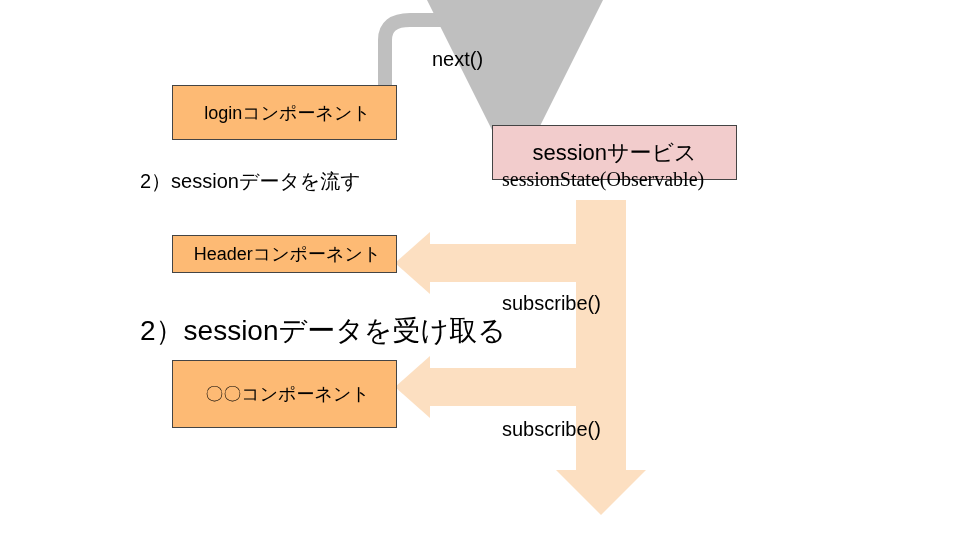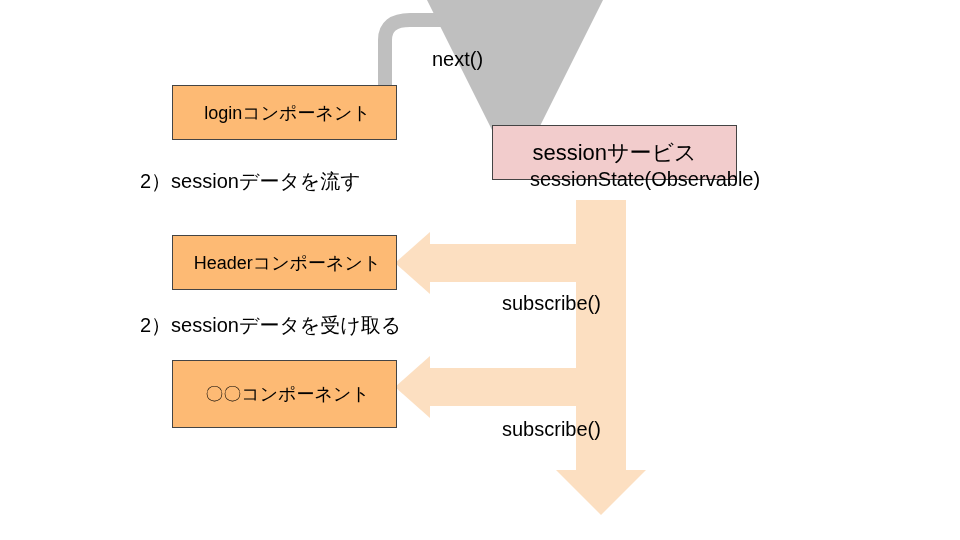--- a/index.html
+++ b/index.html
@@ -70,31 +70,31 @@
 </svg>
 
 <div class="box blue" style="left:172px; top:85px;  width:225px; height:55px;">
   <span>loginコンポーネント</span>
 </div>
 
 <div class="box pink" style="left:492px; top:85px;  width:245px; height:55px;margin-top:40px;">
   <span>sessionサービス</span>
 </div>
 
-<div class="box blue" style="left:172px; top:235px; width:225px; height:55px;">
+<div class="box blue" style="left:172px; top:235px; width:225px; height:38px;">
   <span>Headerコンポーネント</span>
 </div>
 
 <div class="box blue" style="left:172px; top:360px; width:225px; height:68px;">
   <span>〇〇コンポーネント</span>
 </div>
 
 <div class="label" style="left:432px; top:48px;">next()</div>
 
 <div class="label" style="left:140px; top:168px; font-size:20px;">2）sessionデータを流す</div>
 
-<div class="label" style="left:530px; top:168px;">sessionState(Observable)</div>
+<div class="label" style="left:502px; top:168px;font-family:Liberation Serif, serif;">sessionState(Observable)</div>
 
-<div class="label" style="left:140px; top:312px; font-size:20px;">2）sessionデータを受け取る</div>
+<div class="label" style="left:140px; top:312px; font-size:28px;">2）sessionデータを受け取る</div>
 
 <div class="label" style="left:502px; top:292px;">subscribe()</div>
 
 <div class="label" style="left:502px; top:418px;">subscribe()</div>
 
 </body></html>

